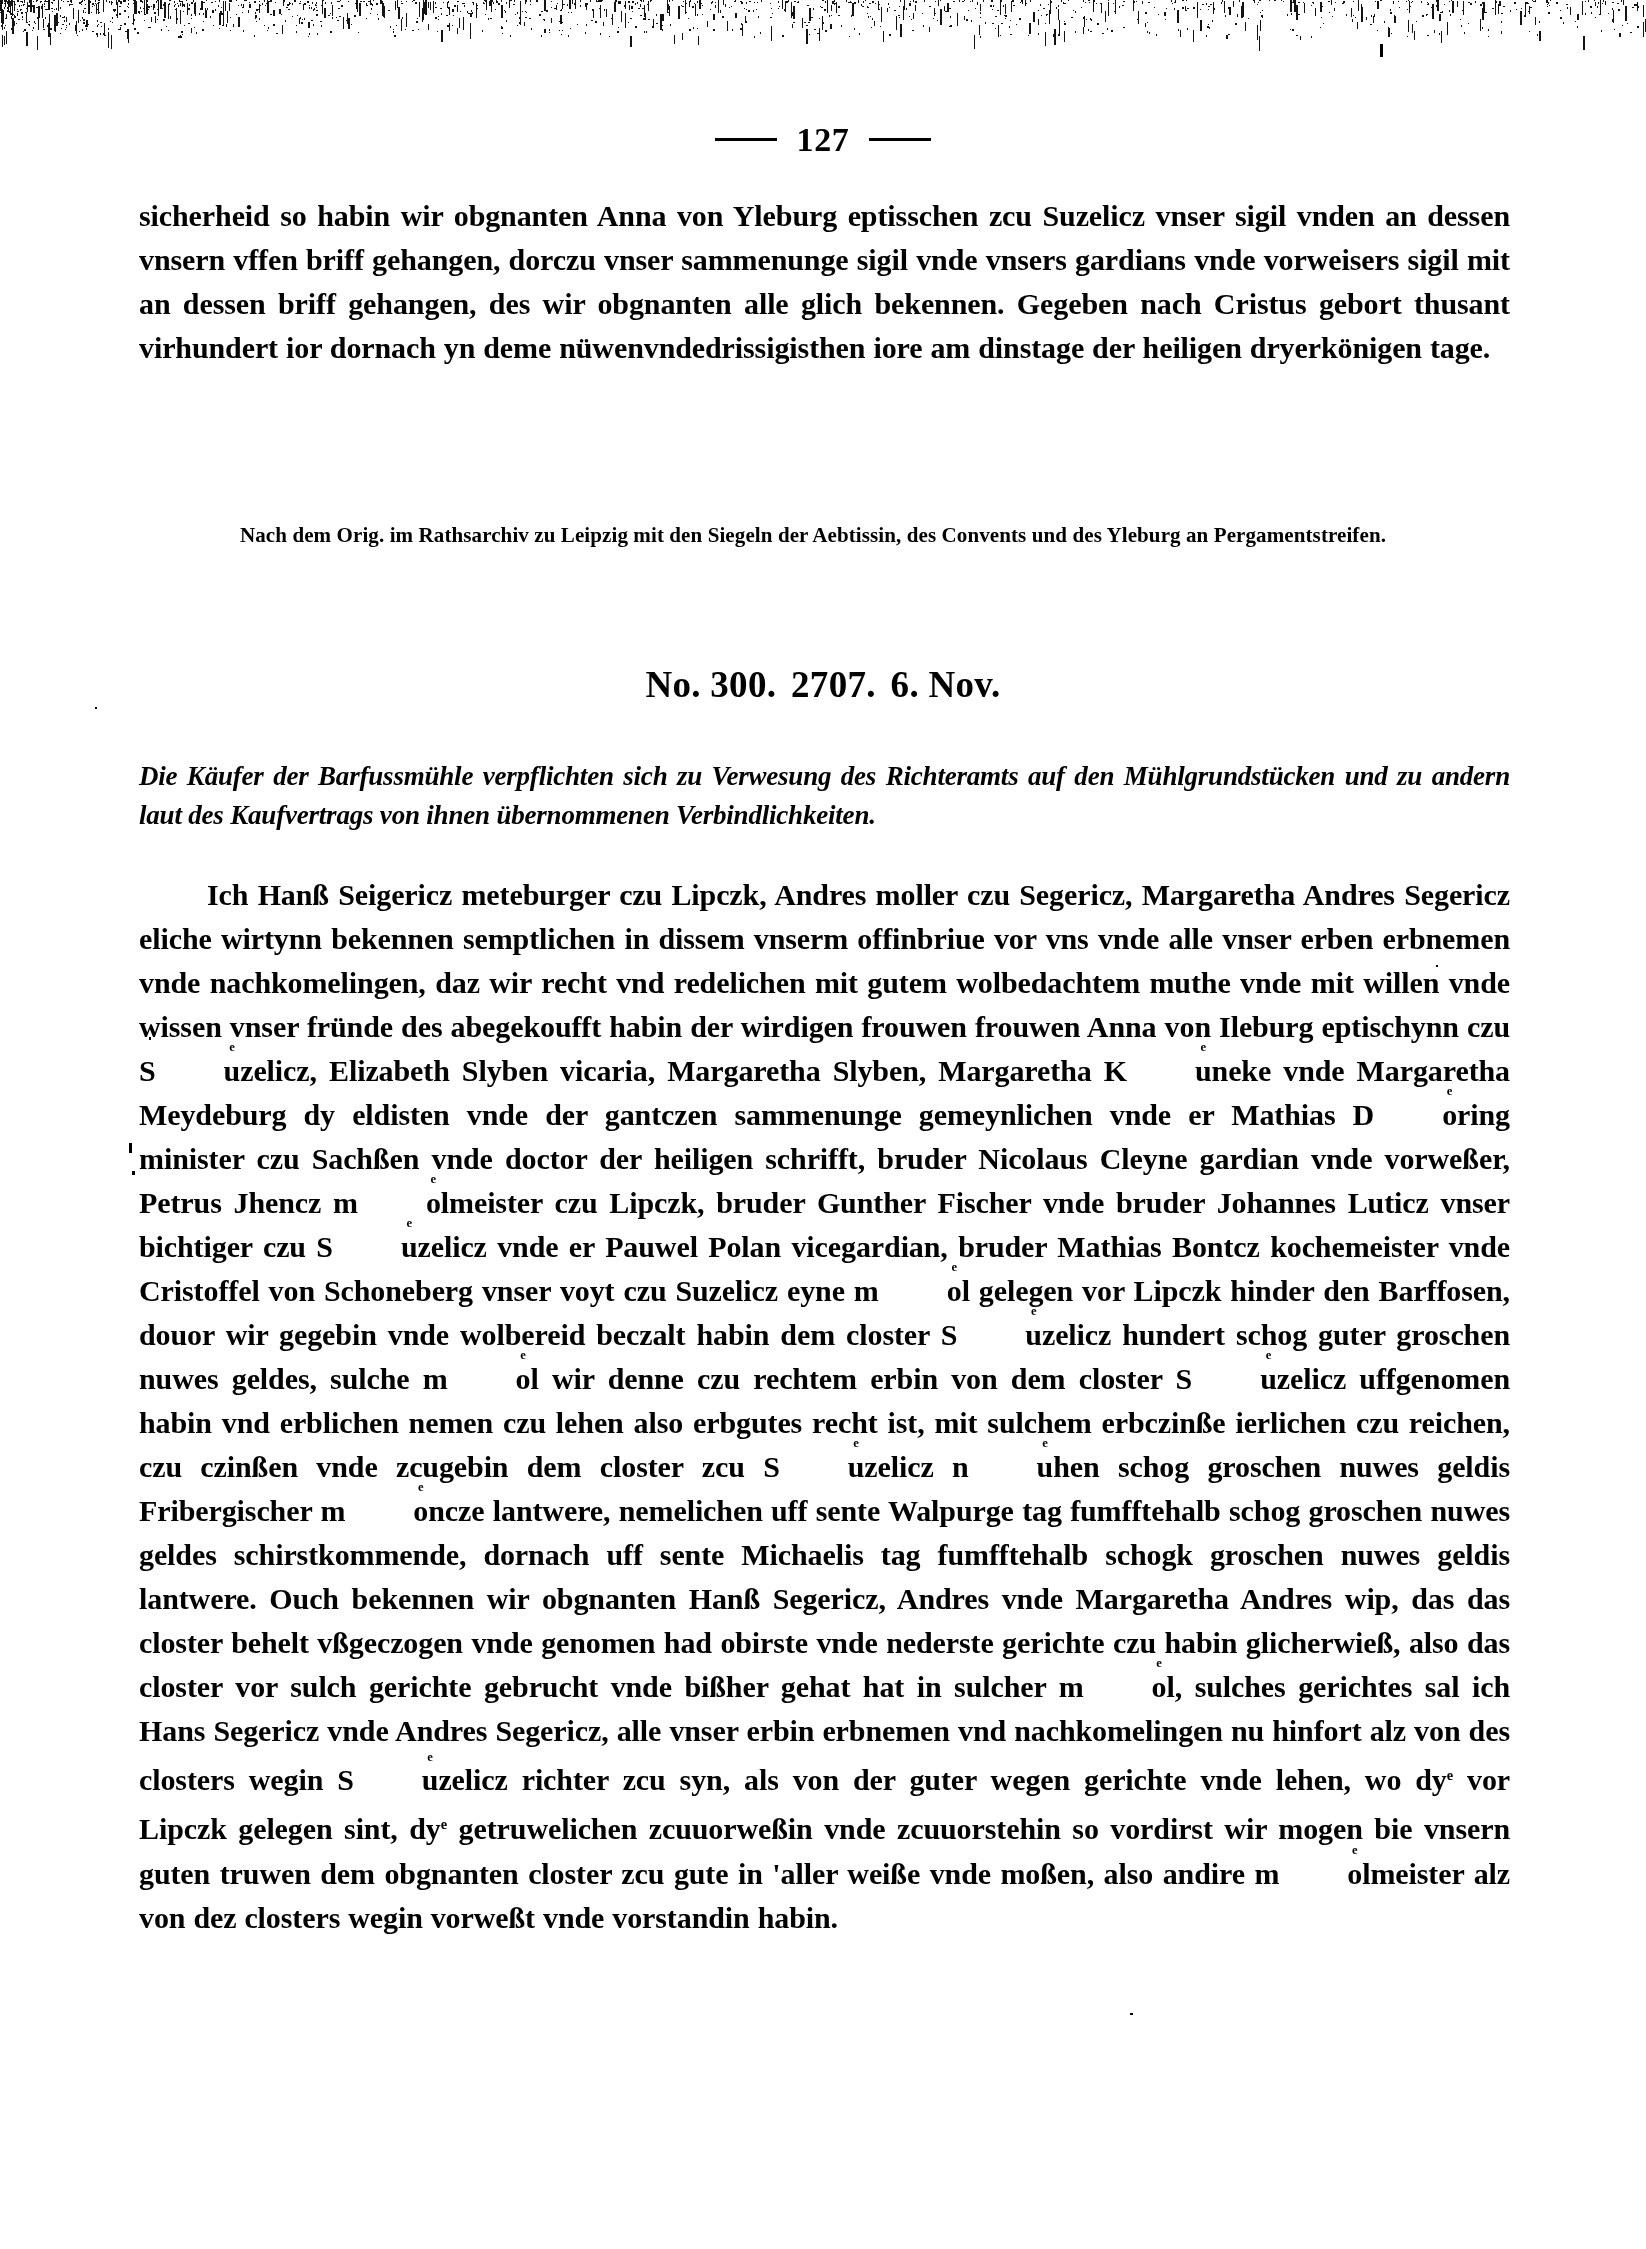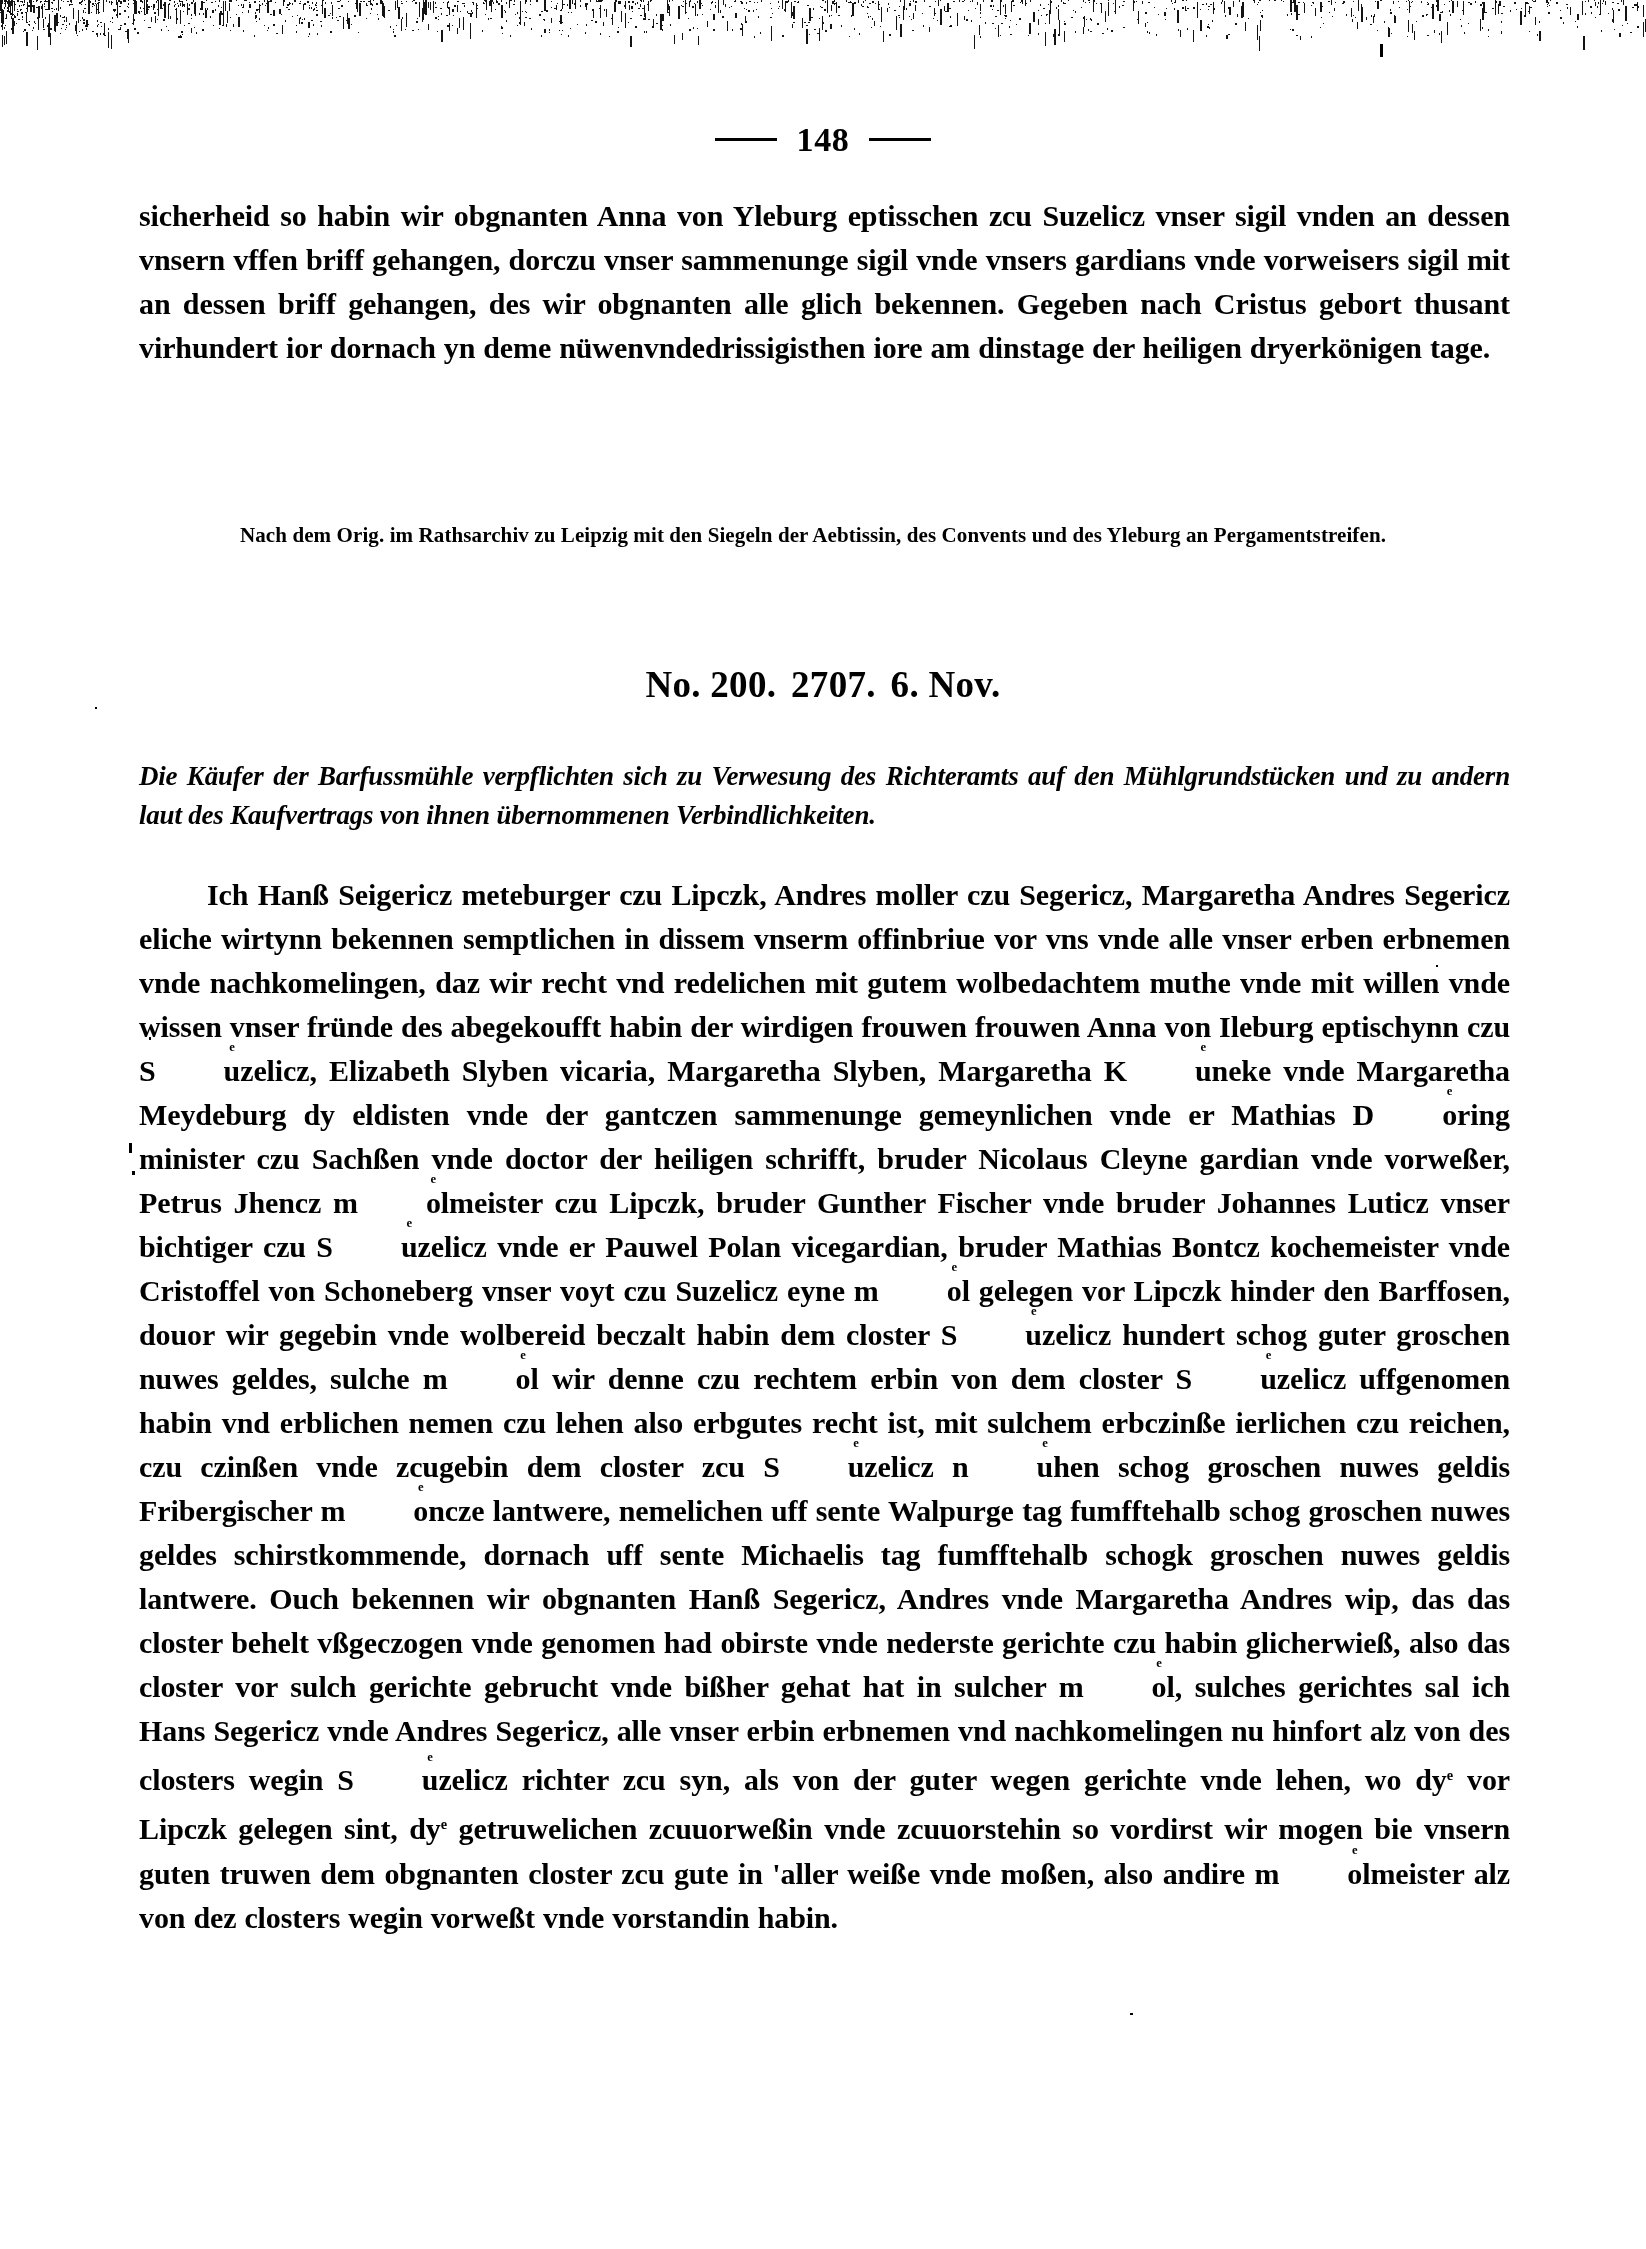--- a/index.html
+++ b/index.html
@@ -1656,29 +1656,29 @@
       <i class="fleck" style="left: 243px; top: 4.4px; width: 0.7px; height: 2.2px;"></i>
       <i class="fleck" style="left: 92px; top: 3px; width: 1.2px; height: 1.5px;"></i>
       <i class="fleck" style="left: 0.3px; top: 12px; width: 1.4px; height: 1.4px;"></i>
       <i class="fleck" style="left: 544px; top: 19.6px; width: 1.1px; height: 1.8px;"></i>
       <i class="fleck" style="left: 1377px; top: 30px; width: 1.2px; height: 0.7px;"></i>
       <i class="fleck" style="left: 1612px; top: 19.4px; width: 1.5px; height: 2.2px;"></i>
       <i class="fleck" style="left: 23.5px; top: 0.2px; width: 1.4px; height: 1.5px;"></i>
     </div>
 
   <div id="running-head">
-    <span class="rule"></span><span class="folio">148</span><span class="rule"></span>
+    <span class="rule"></span><span class="folio">127</span><span class="rule"></span>
   </div>
 
   <p class="column doc-body hanging" style="top:164px;">sicherheid so habin wir obgnanten Anna von Yleburg eptisschen zcu Suzelicz vnser sigil vnden an dessen vnsern vffen briff gehangen, dorczu vnser sammenunge sigil vnde vnsers gardians vnde vorweisers sigil mit an dessen briff gehangen, des wir obgnanten alle glich bekennen. Gegeben nach Cristus gebort thusant virhundert ior dornach yn deme nüwenvndedrissigisthen iore am dinstage der heiligen dryerkönigen tage.</p>
 
   <p class="column" id="source-note">Nach dem Orig. im Rathsarchiv zu Leipzig mit den Siegeln der Aebtissin, des Convents und des Yleburg an Pergamentstreifen.</p>
 
   <div id="charter-heading">
-    <span>No. 200.</span><span class="sp"></span><span>2707.</span><span class="sp"></span><span>6. Nov.</span>
+    <span>No. 300.</span><span class="sp"></span><span>2707.</span><span class="sp"></span><span>6. Nov.</span>
   </div>
 
   <p class="column" id="regest">Die Käufer der Barfussmühle verpflichten sich zu Verwesung des Richteramts auf den Mühlgrundstücken und zu andern laut des Kaufvertrags von ihnen übernommenen Verbindlichkeiten.</p>
 
   <p class="column doc-body indented" id="charter-text">Ich Hanß Seigericz meteburger czu Lipczk, Andres moller czu Segericz, Margaretha Andres Segericz eliche wirtynn bekennen semptlichen in dissem vnserm offinbriue vor vns vnde alle vnser erben erbnemen vnde nachkomelingen, daz wir recht vnd redelichen mit gutem wolbedachtem muthe vnde mit willen vnde wissen vnser fründe des abegekoufft habin der wirdigen frouwen frouwen Anna von Ileburg eptischynn czu S<span class="supE">u<span class="mark">e</span></span>zelicz, Elizabeth Slyben vicaria, Margaretha Slyben, Margaretha K<span class="supE">u<span class="mark">e</span></span>neke vnde Margaretha Meydeburg dy eldisten vnde der gantczen sammenunge gemeynlichen vnde er Mathias D<span class="supE">o<span class="mark">e</span></span>ring minister czu Sachßen vnde doctor der heiligen schrifft, bruder Nicolaus Cleyne gardian vnde vorweßer, Petrus Jhencz m<span class="supE">o<span class="mark">e</span></span>lmeister czu Lipczk, bruder Gunther Fischer vnde bruder Johannes Luticz vnser bichtiger czu S<span class="supE">u<span class="mark">e</span></span>zelicz vnde er Pauwel Polan vicegardian, bruder Mathias Bontcz kochemeister vnde Cristoffel von Schoneberg vnser voyt czu Suzelicz eyne m<span class="supE">o<span class="mark">e</span></span>l gelegen vor Lipczk hinder den Barffosen, douor wir gegebin vnde wolbereid beczalt habin dem closter S<span class="supE">u<span class="mark">e</span></span>zelicz hundert schog guter groschen nuwes geldes, sulche m<span class="supE">o<span class="mark">e</span></span>l wir denne czu rechtem erbin von dem closter S<span class="supE">u<span class="mark">e</span></span>zelicz uffgenomen habin vnd erblichen nemen czu lehen also erbgutes recht ist, mit sulchem erbczinße ierlichen czu reichen, czu czinßen vnde zcugebin dem closter zcu S<span class="supE">u<span class="mark">e</span></span>zelicz n<span class="supE">u<span class="mark">e</span></span>hen schog groschen nuwes geldis Fribergischer m<span class="supE">o<span class="mark">e</span></span>ncze lantwere, nemelichen uff sente Walpurge tag fumfftehalb schog groschen nuwes geldes schirstkommende, dornach uff sente Michaelis tag fumfftehalb schogk groschen nuwes geldis lantwere. Ouch bekennen wir obgnanten Hanß Segericz, Andres vnde Margaretha Andres wip, das das closter behelt vßgeczogen vnde genomen had obirste vnde nederste gerichte czu habin glicherwieß, also das closter vor sulch gerichte gebrucht vnde bißher gehat hat in sulcher m<span class="supE">o<span class="mark">e</span></span>l, sulches gerichtes sal ich Hans Segericz vnde Andres Segericz, alle vnser erbin erbnemen vnd nachkomelingen nu hinfort alz von des closters wegin S<span class="supE">u<span class="mark">e</span></span>zelicz richter zcu syn, als von der guter wegen gerichte vnde lehen, wo dy<span class="rsupE">e</span> vor Lipczk gelegen sint, dy<span class="rsupE">e</span> getruwelichen zcuuorweßin vnde zcuuorstehin so vordirst wir mogen bie vnsern guten truwen dem obgnanten closter zcu gute in 'aller weiße vnde moßen, also andire m<span class="supE">o<span class="mark">e</span></span>lmeister alz von dez closters wegin vorweßt vnde vorstandin habin.</p>
 
 <i class="edge-speck" style="left: 1380px; top: 44px; width: 2.8px; height: 12.5px;"></i>
     <i class="edge-speck" style="left: 95px; top: 707px; width: 1.7px; height: 2.3px;"></i>
     <i class="edge-speck" style="left: 149px; top: 1037px; width: 2.3px; height: 2.8px;"></i>
     <i class="edge-speck" style="left: 129px; top: 1143px; width: 3.4px; height: 10.2px;"></i>

